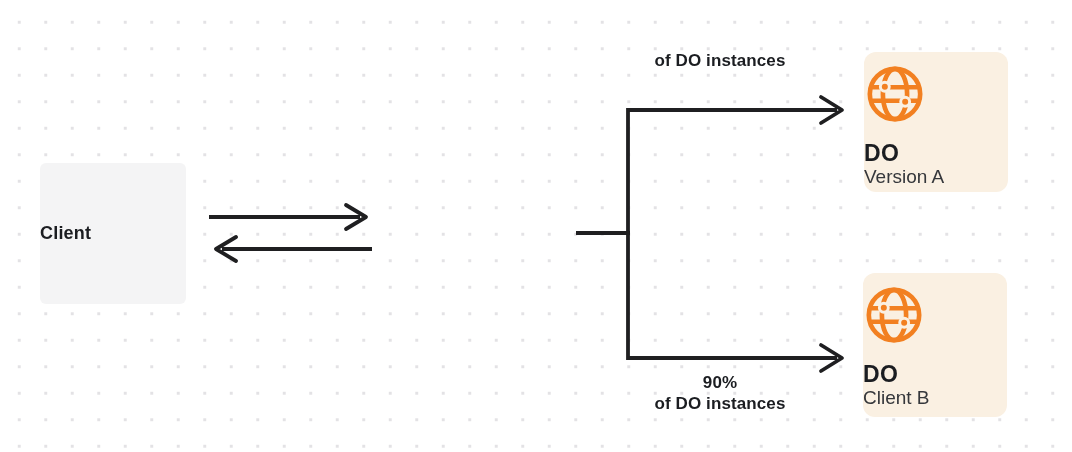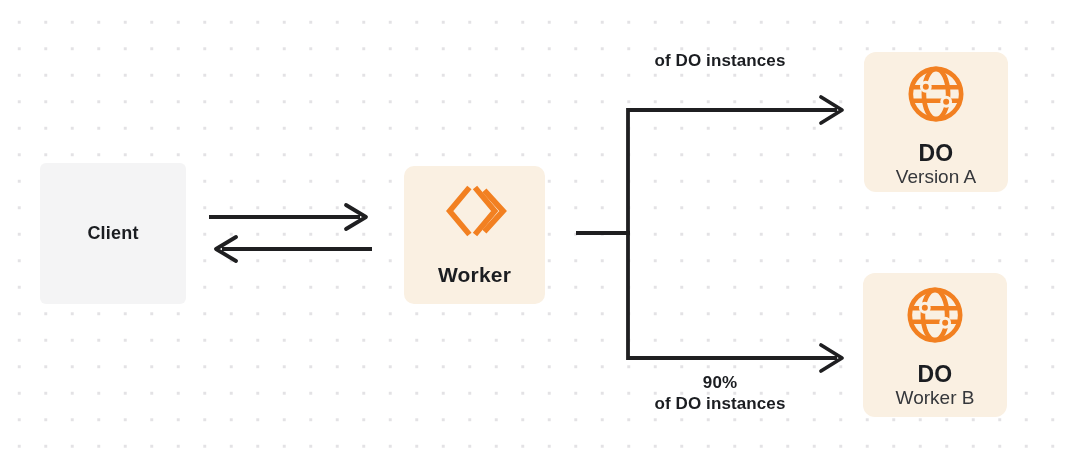--- a/index.html
+++ b/index.html
@@ -20,21 +20,21 @@
     background-color:#ffffff;
     background-image:radial-gradient(circle, var(--dot-grid) 1.4px, rgba(0,0,0,0) 1.55px);
     background-size:26.5px 26.5px;
     background-position:6px 9px;
     overflow:hidden;
   }
   .overlay{position:absolute;left:0;top:0;width:1072px;height:452px;pointer-events:none}
   .shaft{fill:none;stroke:var(--arrow);stroke-width:3.8;stroke-linecap:butt;stroke-linejoin:miter}
   .head{fill:none;stroke:var(--arrow);stroke-width:3.8;stroke-linecap:round;stroke-linejoin:round}
 
-  .node{position:absolute;display:flex;flex-direction:column;align-items:center}
+  .node{position:absolute;display:flex;flex-direction:column;align-items:flex-start}
   .node-client{
     left:40px;top:163px;width:146px;height:141px;
     background:var(--node-gray);border-radius:6px;
     justify-content:center;
   }
   .node-client .big-label{font-size:18px;font-weight:700;color:var(--text);letter-spacing:.2px}
 
   .node-worker{
     left:404px;top:166px;width:141px;height:138px;
     background:var(--node-cream);border-radius:10px;
@@ -80,28 +80,20 @@
 
     <path class="shaft" d="M 837,110 H 628 V 358 H 837"></path>
     <path class="head" d="M 821,97 L 842,110 L 821,123"></path>
     <path class="head" d="M 821,345 L 842,358 L 821,371"></path>
   </svg>
 
   <div class="node node-client">
     <span class="big-label">Client</span>
   </div>
 
-  <div class="node node-worker">
-    <svg class="icon-workers" viewBox="0 0 70 64" aria-hidden="true">
-      <polyline points="29,7 8,32 29,57"></polyline>
-      <polyline points="35,7 56,32 35,57"></polyline>
-      <polyline points="45,10 65,32 45,54"></polyline>
-    </svg>
-    <span class="big-label">Worker</span>
-  </div>
 
   <div class="branch-label branch-label-top">
     <div>of DO instances</div>
   </div>
 
   <div class="branch-label branch-label-bottom">
     <div>90%</div>
     <div>of DO instances</div>
   </div>
 
@@ -121,16 +113,16 @@
   <div class="node node-do node-do-b">
     <svg class="icon-globe" viewBox="0 0 64 64" aria-hidden="true">
       <circle class="g-stroke" cx="32" cy="32" r="26"></circle>
       <ellipse class="g-stroke" cx="32" cy="32" rx="12.5" ry="26"></ellipse>
       <line class="g-stroke" x1="7" y1="25" x2="57" y2="25"></line>
       <line class="g-stroke" x1="7" y1="39" x2="57" y2="39"></line>
       <circle class="g-dot" cx="21.5" cy="24.5" r="4.6"></circle>
       <circle class="g-dot" cx="42.5" cy="40" r="4.6"></circle>
     </svg>
     <div class="do-title">DO</div>
-    <div class="do-subtitle">Worker B</div>
+    <div class="do-subtitle">Client B</div>
   </div>
 
 </div>
 
 </body></html>

